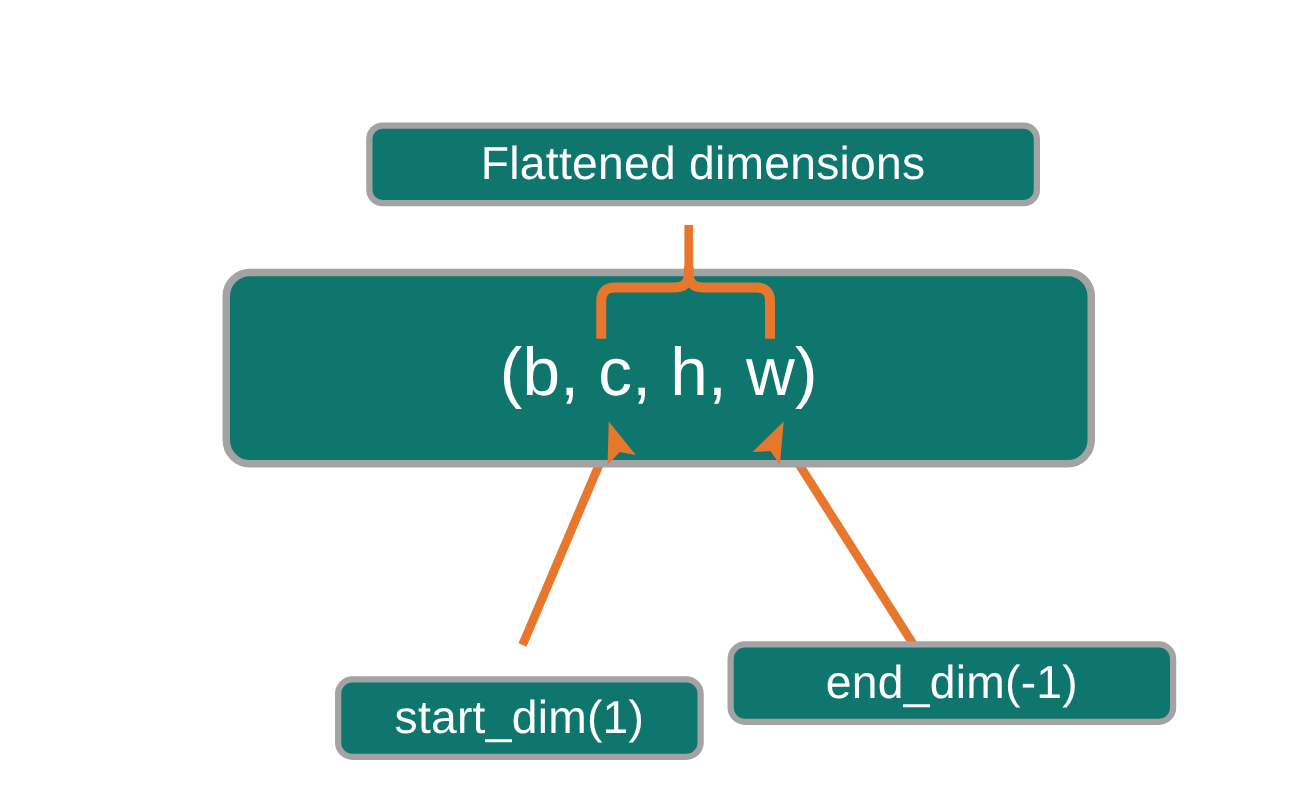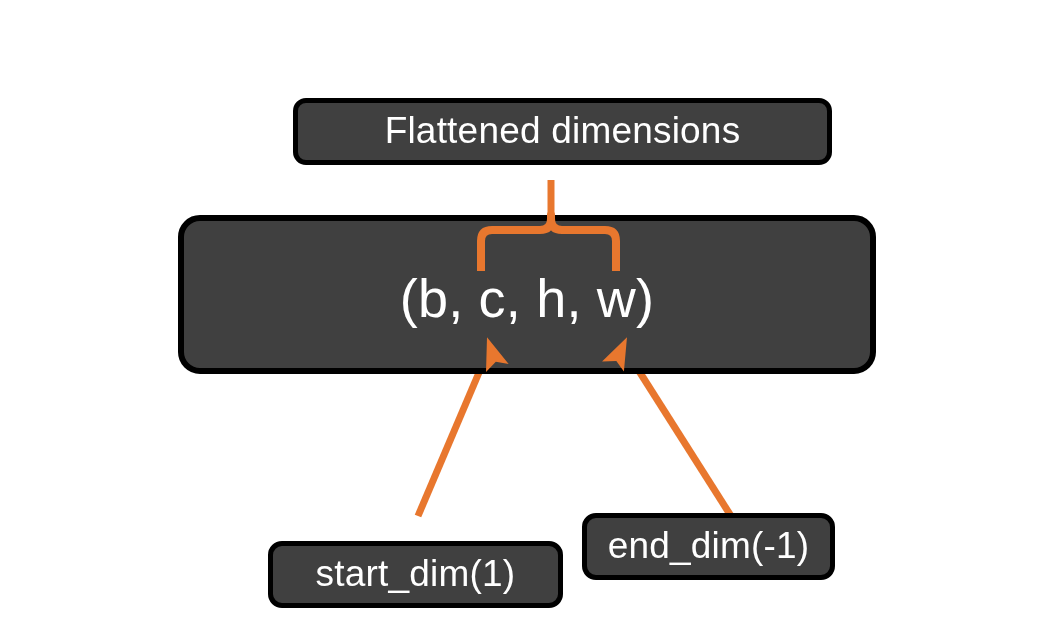--- a/index.html
+++ b/index.html
@@ -13,22 +13,22 @@
   #canvas {
     position: relative;
     width: 1038px;
     height: 632px;
     background: #ffffff;
     overflow: hidden;
   }
   .node {
     position: absolute;
     box-sizing: border-box;
-    background: #404040;
-    border: 5px solid #000000;
+    background: #0f766e;
+    border: 5px solid #a3a3a3;
     border-radius: 14px;
     color: #ffffff;
     display: flex;
     align-items: center;
     justify-content: center;
     text-align: center;
     line-height: 1.1;
     white-space: nowrap;
     z-index: 2;
   }
@@ -71,21 +71,21 @@
     width: 295px;
     height: 67px;
     margin-top: 28px;
   }
   #node-start-dim .node-label { font-size: 37px; }
 
   
   #node-end-dim {
     left: 582px;
     top: 513px;
-    width: 253px;
+    width: 359px;
     height: 67px;
   }
   #node-end-dim .node-label { font-size: 37px; }
 
   
   #connectors {
     position: absolute;
     left: 0;
     top: 0;
     width: 1038px;

